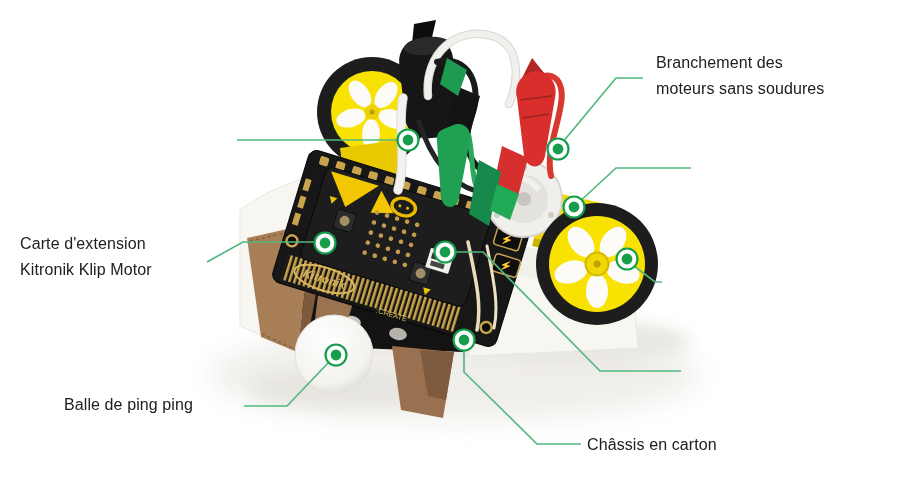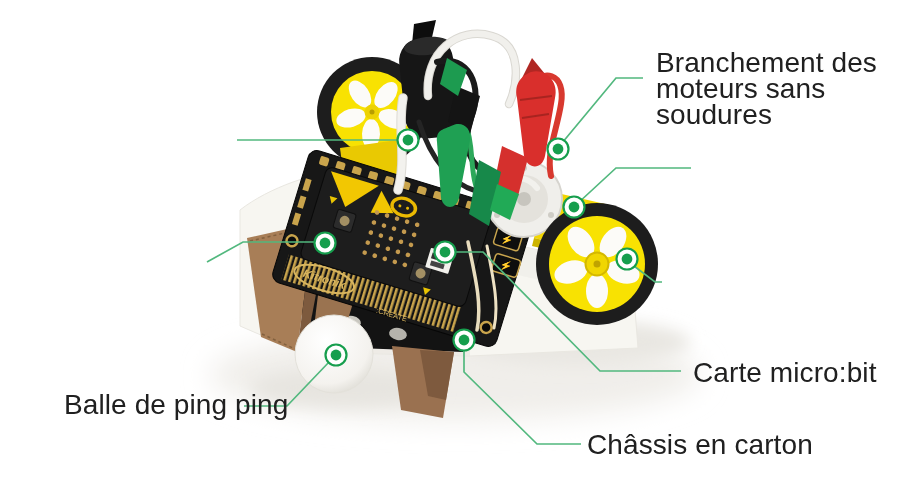--- a/index.html
+++ b/index.html
@@ -6,21 +6,21 @@
     --line-green:#52b87e; --marker-green:#169e4d; --label-text:#202020;
     --wheel-yellow:#f8e202; --tire-black:#1d1d1d; --board-black:#171717;
     --gold:#c9a44c; --cardboard:#a87e57; --cardboard-shadow:#7d5a3e;
     --clip-red:#d92f2c; --clip-green:#1fa053; --chassis-white:#f7f6f1; --bg:#ffffff;
   }
   html,body{margin:0;padding:0;background:var(--bg);}
   .stage{position:relative;width:900px;height:489px;background:var(--bg);overflow:hidden;
          font-family:"Liberation Sans", sans-serif;}
   .stage svg{position:absolute;left:0;top:0;}
   .overlay{pointer-events:none;}
-  .lbl{position:absolute;font-size:28px;line-height:26px;color:var(--label-text);
+  .lbl{position:absolute;font-size:16px;line-height:26px;color:var(--label-text);
        white-space:pre-line;letter-spacing:.1px;}
   .line{fill:none;stroke:var(--line-green);stroke-width:1.7px;}
   .m-ring{fill:#ffffff;stroke:var(--marker-green);stroke-width:2.2px;}
   .m-dot{fill:var(--marker-green);}
   .tire{fill:var(--tire-black);} .rim{fill:var(--wheel-yellow);}
   .board{fill:var(--board-black);} .gold{fill:var(--gold);}
   .card{fill:var(--cardboard);} .card-dk{fill:var(--cardboard-shadow);}
   .chassis{fill:var(--chassis-white);stroke:#e9e7e1;stroke-width:1;}
   .clip-red{fill:var(--clip-red);} .clip-green{fill:var(--clip-green);}
   .cut{fill:#fcfbf8;}
@@ -279,16 +279,17 @@
         <circle class="m-dot" cx="336" cy="355" r="5.4"></circle>
       </g>
     <g>
         <circle class="m-ring" cx="464" cy="340" r="10.5"></circle>
         <circle class="m-dot" cx="464" cy="340" r="5.4"></circle>
       </g>
   </svg>
 
   <div class="lbl" style="left:656px;top:50px;">Branchement des
 moteurs sans soudures</div>
-  <div class="lbl" style="left:693px;top:360px;">Carte micro:bit</div>
+  <div class="lbl" style="left:20px;top:231px;">Carte d'extension
+Kitronik Klip Motor</div>
   <div class="lbl" style="left:64px;top:392px;">Balle de ping ping</div>
   <div class="lbl" style="left:587px;top:432px;">Châssis en carton</div>
 </div>
 
 </body></html>

